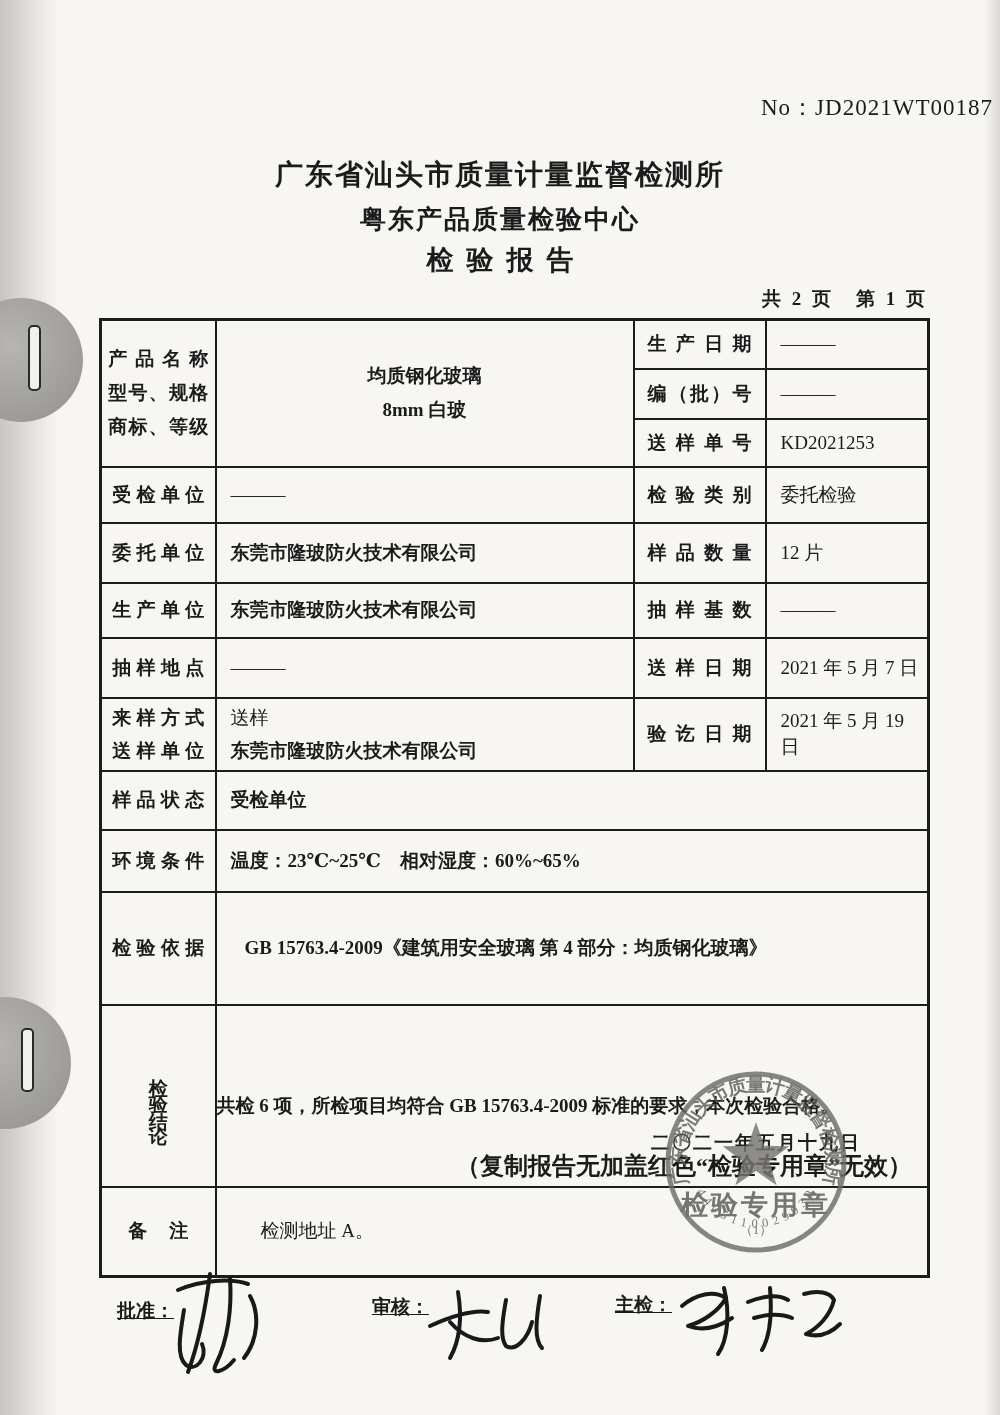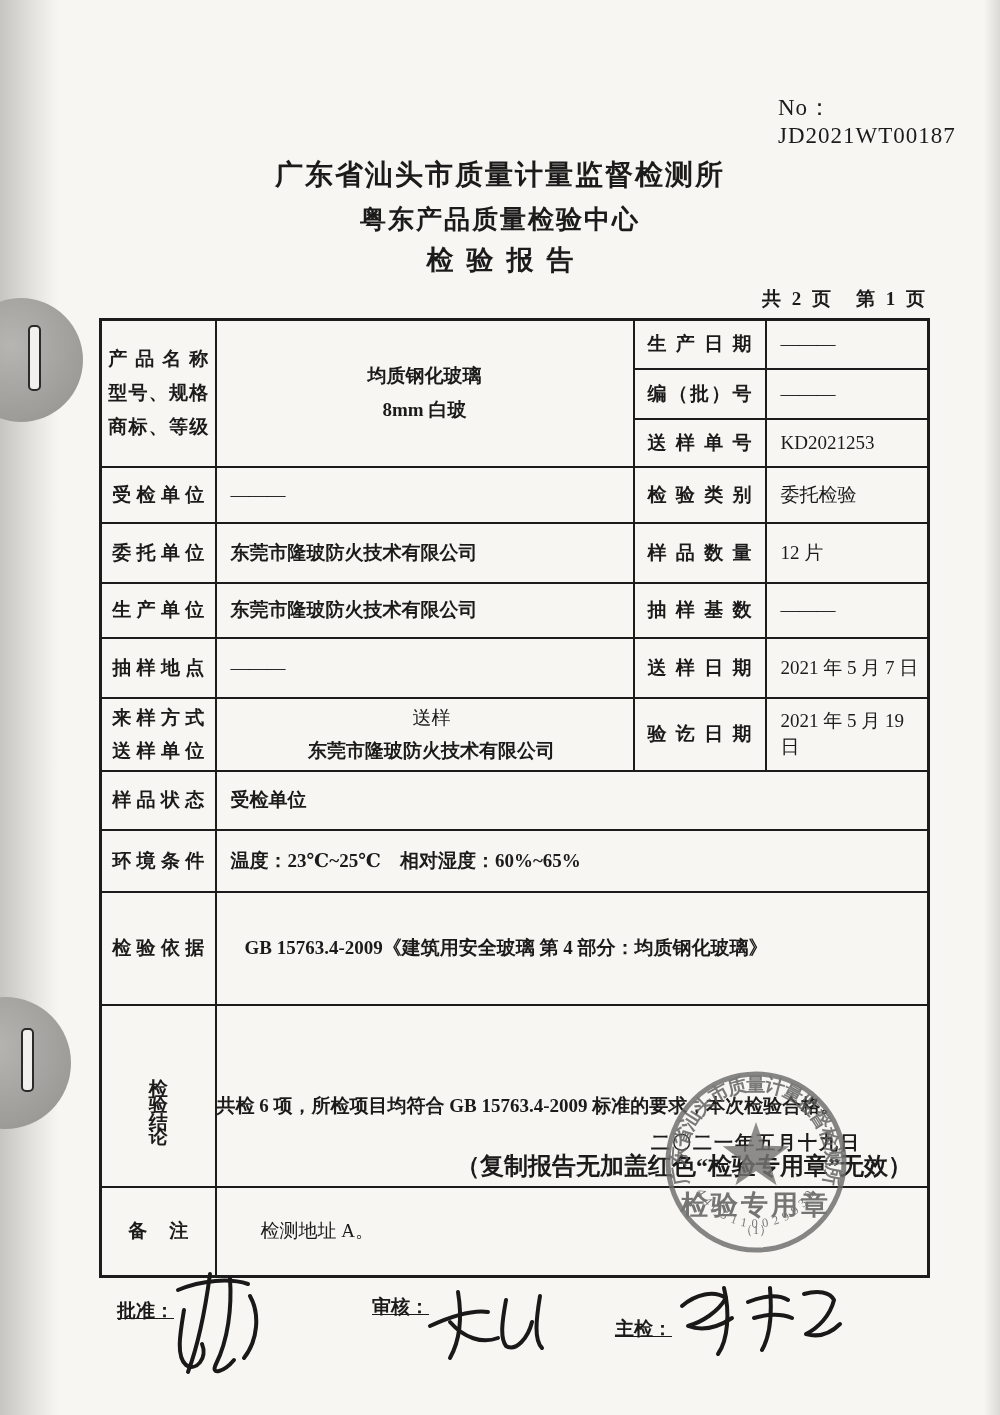--- a/index.html
+++ b/index.html
@@ -7,37 +7,37 @@
        font-family:"Liberation Serif","DejaVu Serif",serif;color:#1b1b1b;overflow:hidden;}
   .abs{position:absolute;}
   
   .edge-left{left:0;top:0;bottom:0;width:58px;
              background:linear-gradient(90deg,#c6c5c2,#e7e6e2 65%,rgba(231,230,226,0));}
   .edge-right{right:0;top:0;bottom:0;width:16px;
               background:linear-gradient(270deg,#dad9d6,rgba(218,217,214,0));}
   .grommet{border-radius:50%;background:radial-gradient(circle at 42% 38%,#b7b5b1,#9e9c98 70%,#8f8d89);}
   .slot{width:9px;border:2px solid #2a2a2a;border-radius:5px;background:#f1f0ec;}
   
-  .report-no{top:92px;left:778px;font-size:23px;letter-spacing:1px;}
+  .report-no{top:92px;left:761px;font-size:23px;letter-spacing:1px;}
   .hline{left:0;width:100%;text-align:center;font-weight:700;}
   .org1{top:156px;font-size:28px;letter-spacing:2px;}
   .org2{top:202px;font-size:26px;letter-spacing:2px;}
   .doct{top:242px;font-size:27px;letter-spacing:13px;text-indent:13px;}
   .pageinfo{top:286px;right:72px;font-size:19px;font-weight:700;letter-spacing:3px;}
   
   table.rep{position:absolute;left:99px;top:318px;width:828px;table-layout:fixed;
             border-collapse:collapse;border:3px solid #1c1c1c;}
   table.rep td{border:2px solid #1c1c1c;vertical-align:middle;font-size:19px;padding:0;}
   .lab{font-weight:700;}
   .jl{display:block;margin:0 auto;text-align:justify;text-align-last:justify;}
   .jl-a{width:92px;}
   .jl-c{width:104px;}
   .jl-p{width:100px;line-height:34px;}
   .val{display:block;padding-left:14px;}
-  .val2{display:block;padding-left:14px;line-height:33px;text-align:center;}
+  .val2{display:block;padding-left:14px;line-height:33px;}
   .cen{text-align:center;line-height:34px;font-weight:700;}
   .dash{letter-spacing:-1px;}
   .vlab{writing-mode:vertical-rl;text-orientation:upright;letter-spacing:16px;
         font-weight:700;display:block;margin:0 auto;}
   .conclcell{position:relative;}
   .concl-text{display:block;text-align:left;padding-top:20px;font-weight:700;}
   .concl-date{position:absolute;right:66px;bottom:30px;font-weight:700;letter-spacing:2px;}
   .concl-note{position:absolute;right:15px;bottom:4px;font-size:24px;font-weight:700;}
   .remark-val{display:block;padding-left:44px;}
   
@@ -246,21 +246,21 @@
   <path d="M100,28 C110,46 108,72 94,90"></path>
 </svg>
 <div class="abs sig-label" style="left:372px;top:1294px;">审核：</div>
 <svg class="abs sig" style="left:420px;top:1280px;" width="165" height="90" viewBox="0 0 165 90">
   <path d="M10,46 C32,36 54,30 68,32"></path>
   <path d="M38,12 C42,36 40,60 30,78"></path>
   <path d="M30,42 C44,58 62,64 78,58"></path>
   <path d="M86,20 C82,42 80,58 86,66 C96,72 108,58 112,42"></path>
   <path d="M120,16 C116,40 114,60 122,68"></path>
 </svg>
-<div class="abs sig-label" style="left:615px;top:1292px;margin-top:24px;">主检：</div>
+<div class="abs sig-label" style="left:615px;top:1292px;">主检：</div>
 <svg class="abs sig" style="left:668px;top:1276px;" width="190" height="95" viewBox="0 0 190 95">
   <path d="M14,30 C28,18 46,14 58,22 C50,36 34,46 20,50 C36,56 52,50 64,42"></path>
   <path d="M56,12 C62,36 60,64 50,78"></path>
   <path d="M80,26 C94,20 110,18 120,24"></path>
   <path d="M86,42 C100,38 114,38 124,42"></path>
   <path d="M102,12 C104,36 102,60 94,74"></path>
   <path d="M136,18 C150,14 162,16 166,24 C162,40 150,52 138,58 C152,62 164,56 172,48"></path>
 </svg>
 
 </body></html>

